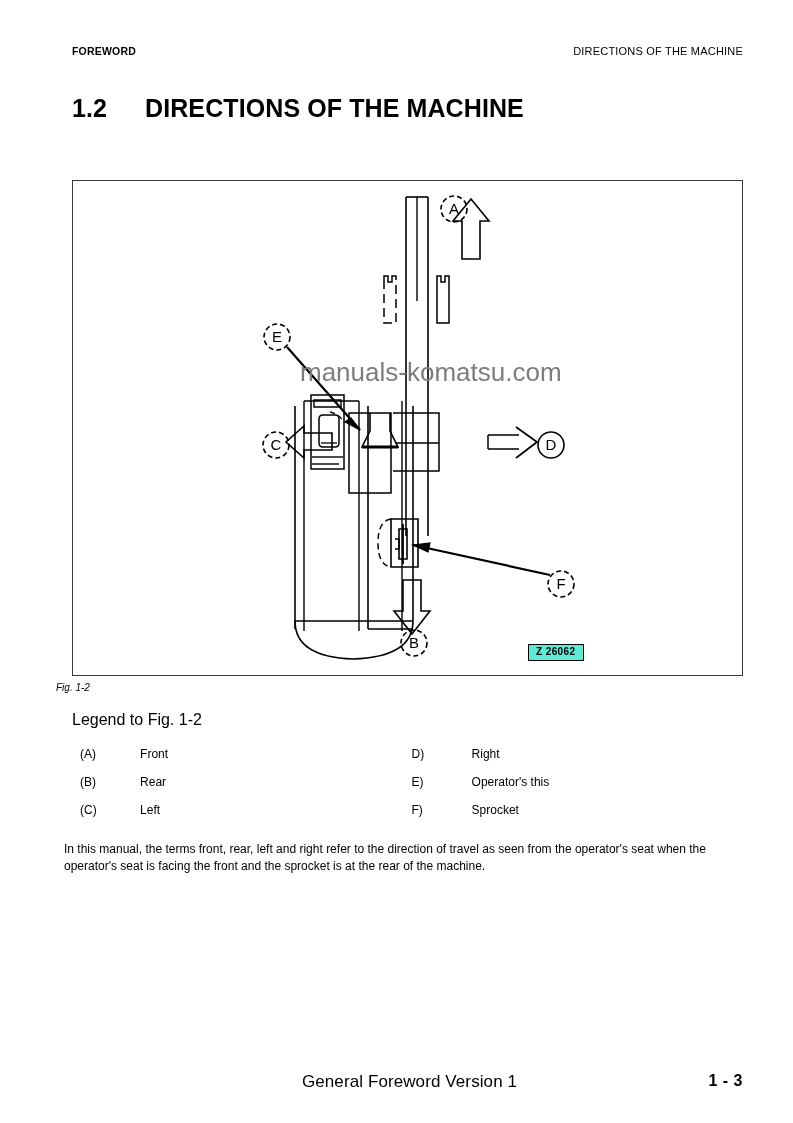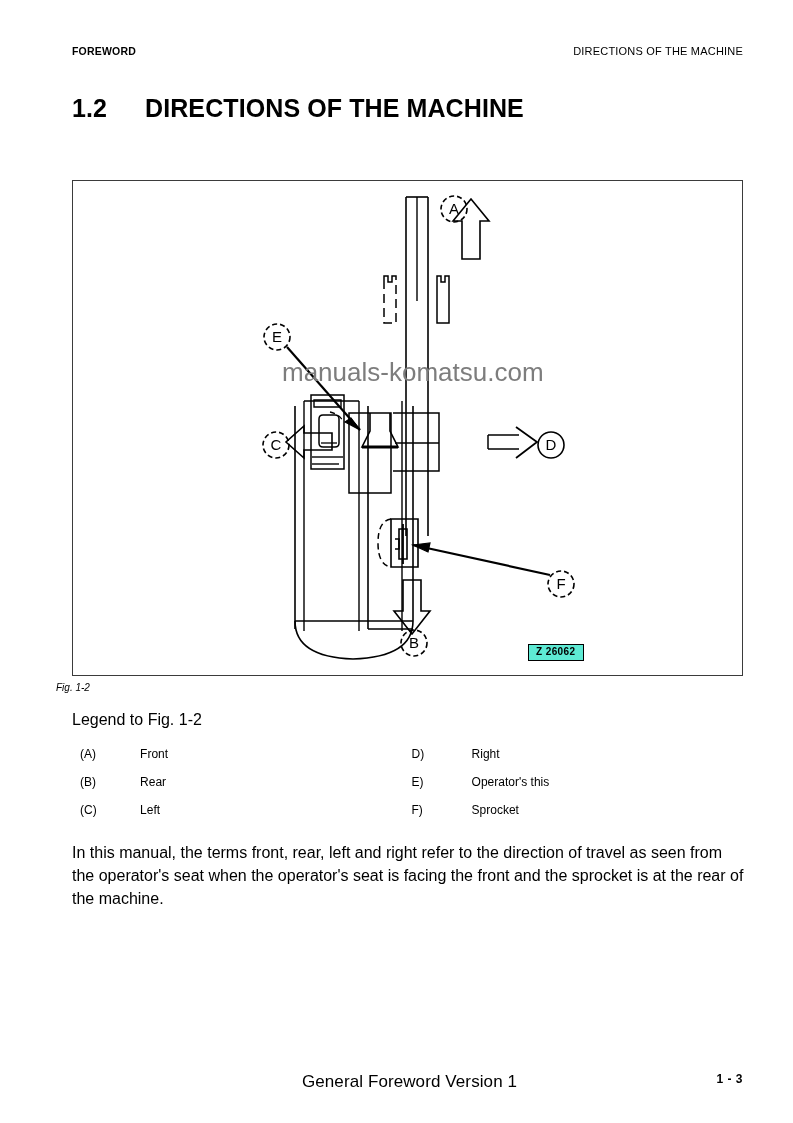--- a/index.html
+++ b/index.html
@@ -63,21 +63,21 @@
   .figure-inner {
     position: absolute;
     left: 0; top: 0;
     width: 100%; height: 100%;
   }
   .fig-svg { position: absolute; left: 0; top: 0; }
 
   
   .watermark {
     position: absolute;
-    left: 209px;
+    left: 227px;
     top: 176px;
     font-size: 26px;
     color: #7d7d7d;
     letter-spacing: 0px;
     white-space: nowrap;
     font-family: "Liberation Sans", sans-serif;
   }
 
   
   .fig-code {
@@ -132,24 +132,24 @@
     vertical-align: top;
     line-height: 1.1;
   }
   .col-key   { width: 60px; }
   .col-val   { width: 271px; }
   .col-key2  { width: 60px; }
 
   
   .body-text {
     position: absolute;
-    left: 72px;
+    left: 64px;
     top: 841px;
     width: 672px;
-    font-size: 16px;
+    font-size: 12px;
     line-height: 1.45;
   }
 
   
   .page-footer {
     position: absolute;
     left: 72px;
     top: 1072px;
     width: 671px;
   }
@@ -157,21 +157,21 @@
     position: absolute;
     left: 4px; right: 0;
     text-align: center;
     font-size: 17px;
     letter-spacing: 0.1px;
   }
   .footer-right {
     position: absolute;
     right: 0;
     top: 0;
-    font-size: 12px;
+    font-size: 16px;
     font-weight: bold;
     letter-spacing: 0.5px;
   }
 </style>
 </head>
 <body>
 
 <div class="page-header">
   <span class="header-left">FOREWORD</span>
   <span class="header-right">DIRECTIONS OF THE MACHINE</span>

